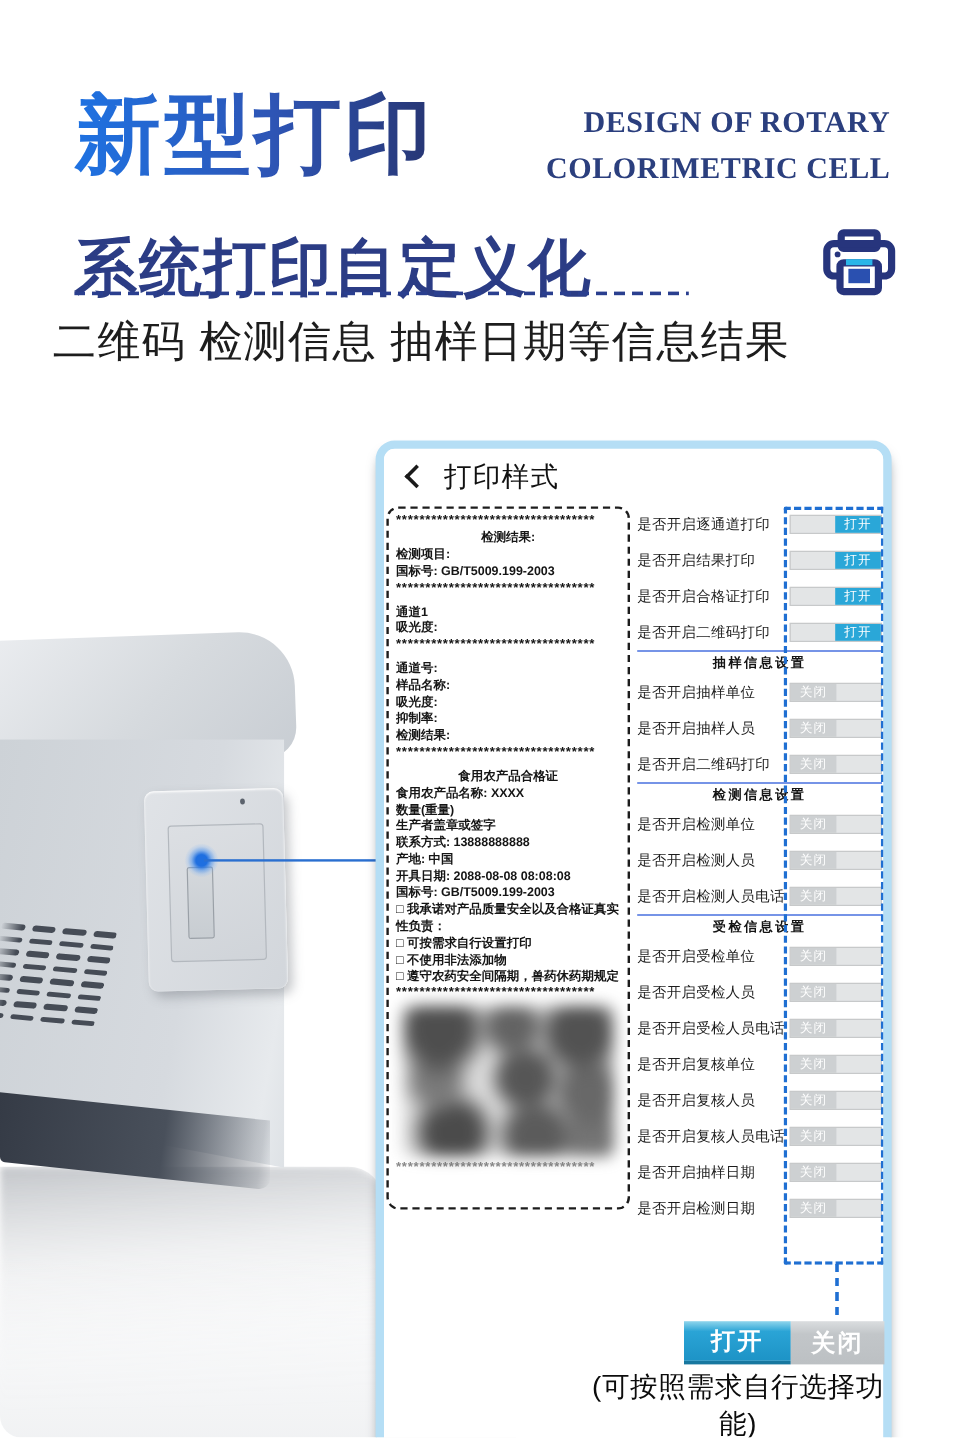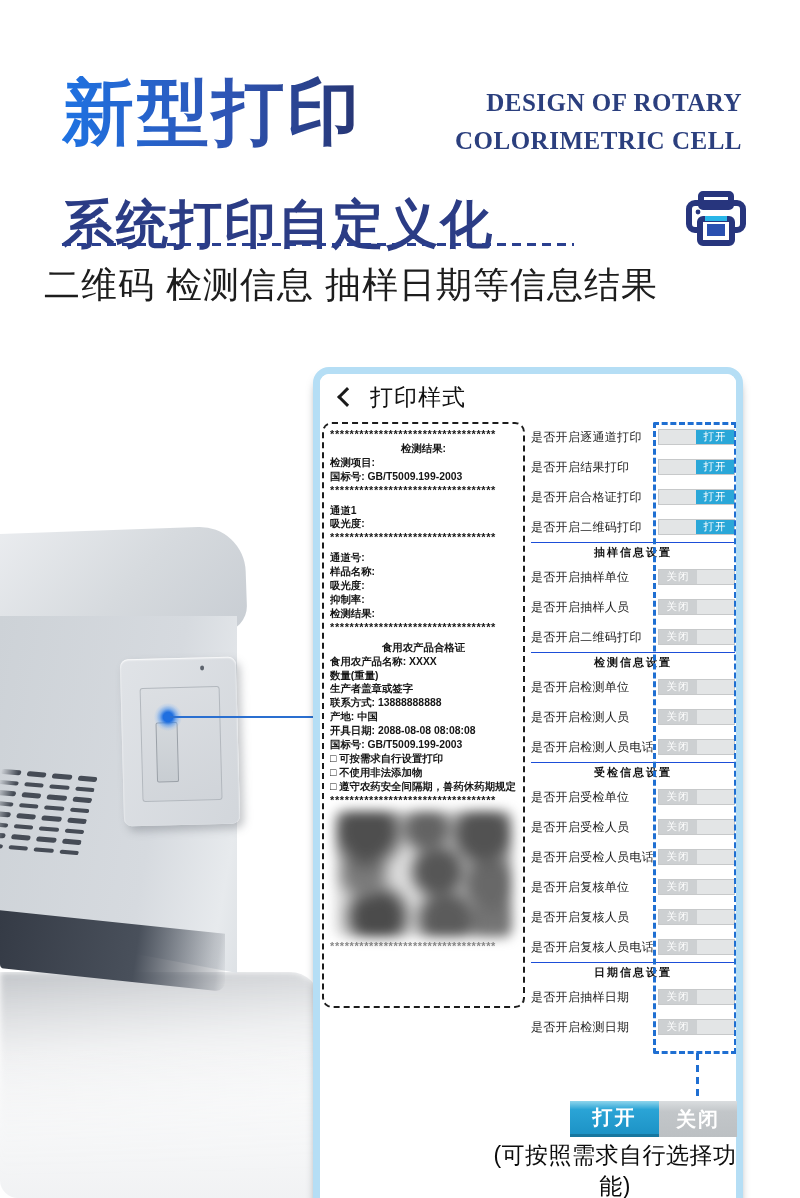--- a/index.html
+++ b/index.html
@@ -229,20 +229,21 @@
         <div class="r-stars">**********************************</div>
         <div class="r-gap"></div>
         <div class="r-line r-c">食用农产品合格证</div>
         <div class="r-line">食用农产品名称: XXXX</div>
         <div class="r-line">数量(重量)</div>
         <div class="r-line">生产者盖章或签字</div>
         <div class="r-line">联系方式: 13888888888</div>
         <div class="r-line">产地: 中国</div>
         <div class="r-line">开具日期: 2088-08-08 08:08:08</div>
         <div class="r-line">国标号: GB/T5009.199-2003</div>
+        <div class="r-wrap">□ 我承诺对产品质量安全以及合格证真实性负责：</div>
         <div class="r-line">□ 可按需求自行设置打印</div>
         <div class="r-line">□ 不使用非法添加物</div>
         <div class="r-line">□ 遵守农药安全间隔期，兽药休药期规定</div>
         <div class="r-stars">**********************************</div>
         <div class="r-qr"></div>
         <div class="r-stars faded">**********************************</div>
       </div>
 
     <div class="settings" id="settings">
         <div class="s-row">
@@ -337,21 +338,20 @@
           <div class="tog off">
             <span class="seg">关闭</span>
           </div>
         </div>
         <div class="s-row">
           <span class="s-label">是否开启复核人员电话</span>
           <div class="tog off">
             <span class="seg">关闭</span>
           </div>
         </div>
-        <div class="s-head">日期信息设置</div>
         <div class="s-row">
           <span class="s-label">是否开启抽样日期</span>
           <div class="tog off">
             <span class="seg">关闭</span>
           </div>
         </div>
         <div class="s-row">
           <span class="s-label">是否开启检测日期</span>
           <div class="tog off">
             <span class="seg">关闭</span>

